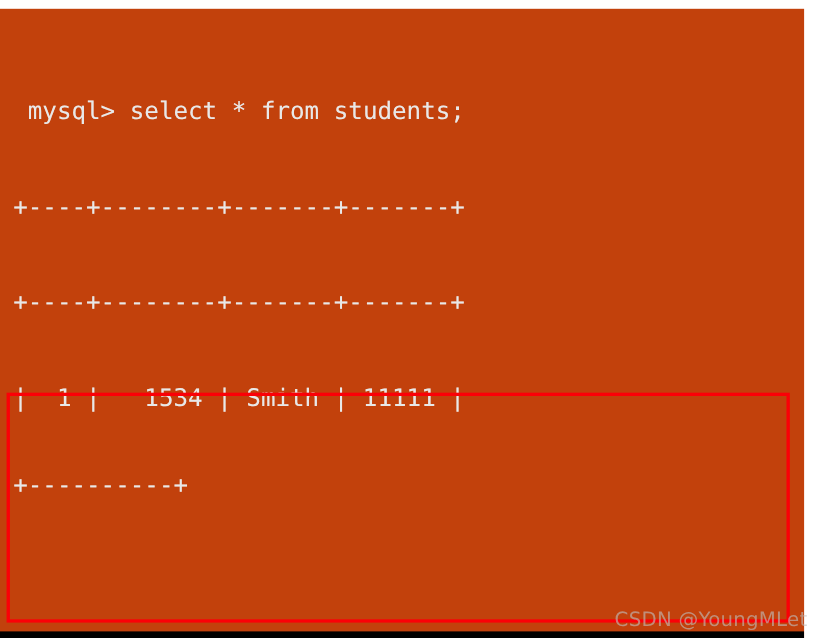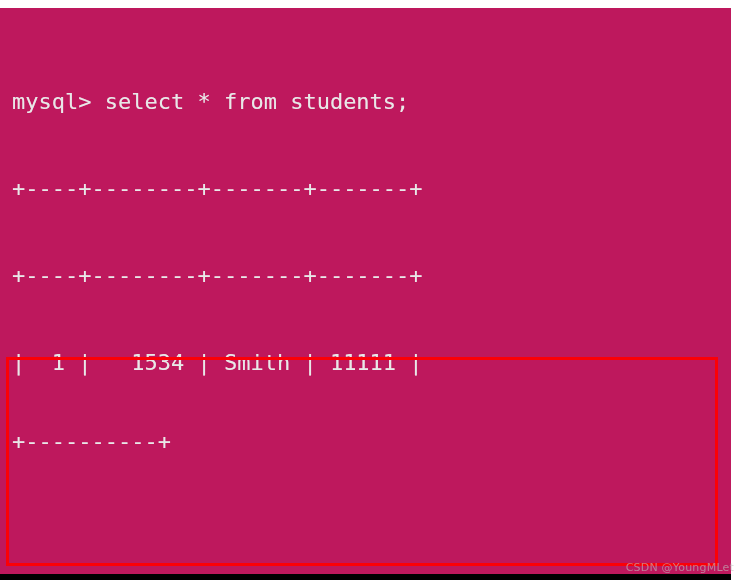--- a/index.html
+++ b/index.html
@@ -15,22 +15,23 @@
     font-family: "DejaVu Sans Mono", "Liberation Mono", monospace;
   }
 
   
   #terminal {
     position: absolute;
     left: 0;
     top: 8px;
     width: 731px;
     height: 572px;
-    background: #be185d;
+    background: #c2410c;
     overflow: hidden;
+    text-align: right;
   }
 
   
   #terminal-bottom-fill {
     position: absolute;
     left: 0;
     top: 566px;
     width: 731px;
     height: 14px;
     background: #000000;
@@ -73,21 +74,21 @@
     border: 3px solid #fb0007;
     box-sizing: border-box;
     pointer-events: none;
   }
 
   #watermark {
     position: absolute;
     right: 18px;
     bottom: 6px;
     color: rgba(190, 190, 190, 0.62);
-    font-size: 11px;
+    font-size: 18px;
     font-family: "DejaVu Sans", "Liberation Sans", sans-serif;
     white-space: pre;
     letter-spacing: 0.2px;
   }
 </style>
 </head>
 <body>
 
 <div id="terminal">
 

